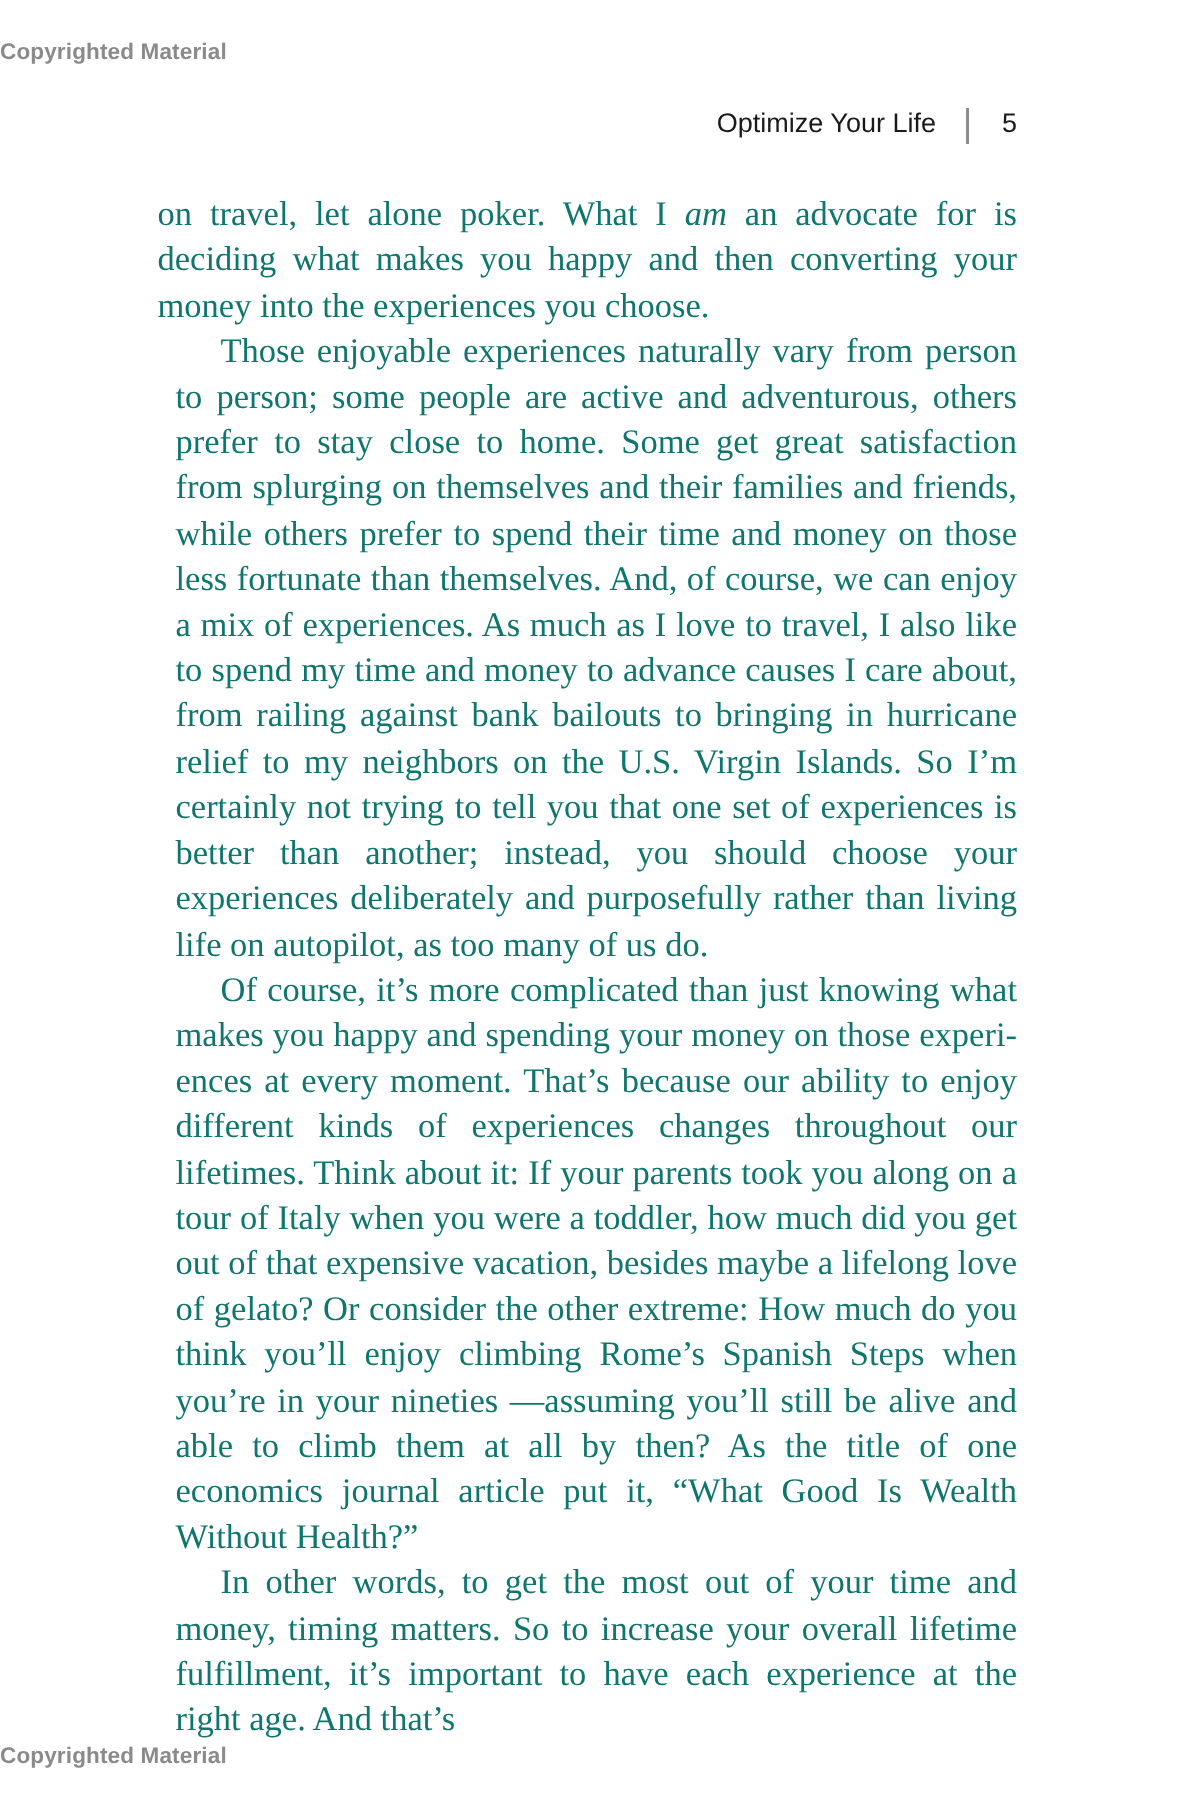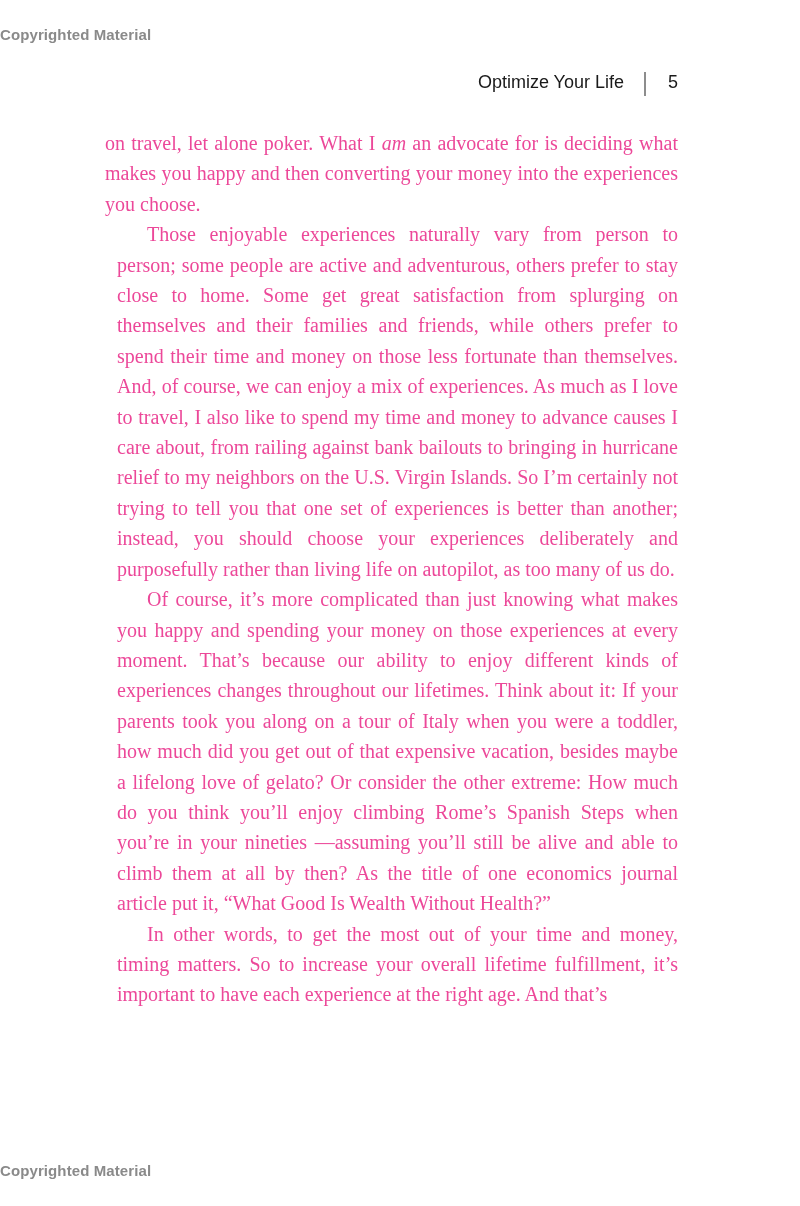--- a/index.html
+++ b/index.html
@@ -15,22 +15,22 @@
     position: absolute; top: 72px; right: 122px;
     font-family: "Liberation Sans", sans-serif; font-size: 18px; color: #1a1a1a;
     display: flex; 
   }
   .running-head .sep {
     display: inline-block; width: 2px; height: 24px; background: #8d8d8d;
     margin: 0 22px 0 20px;
   }
   .body-text {
     position: absolute; left: 105px; top: 128px; width: 573px;
-    font-family: "Liberation Serif", serif; font-size: 20px; line-height: 30.4px;
-    color: #ec4899; text-align: justify; hyphens: manual;
+    font-family: "Liberation Serif", serif; font-size: 23px; line-height: 30.4px;
+    color: #0f766e; text-align: justify; hyphens: manual;
   }
   .body-text p { margin: 0; }
   .body-text p.indent { text-indent: 30px; margin-left: 12px; }
   .body-text em { font-style: italic; }
 </style>
 </head>
 <body>
 
 <div class="watermark wm-top">Copyrighted Material</div>
 

